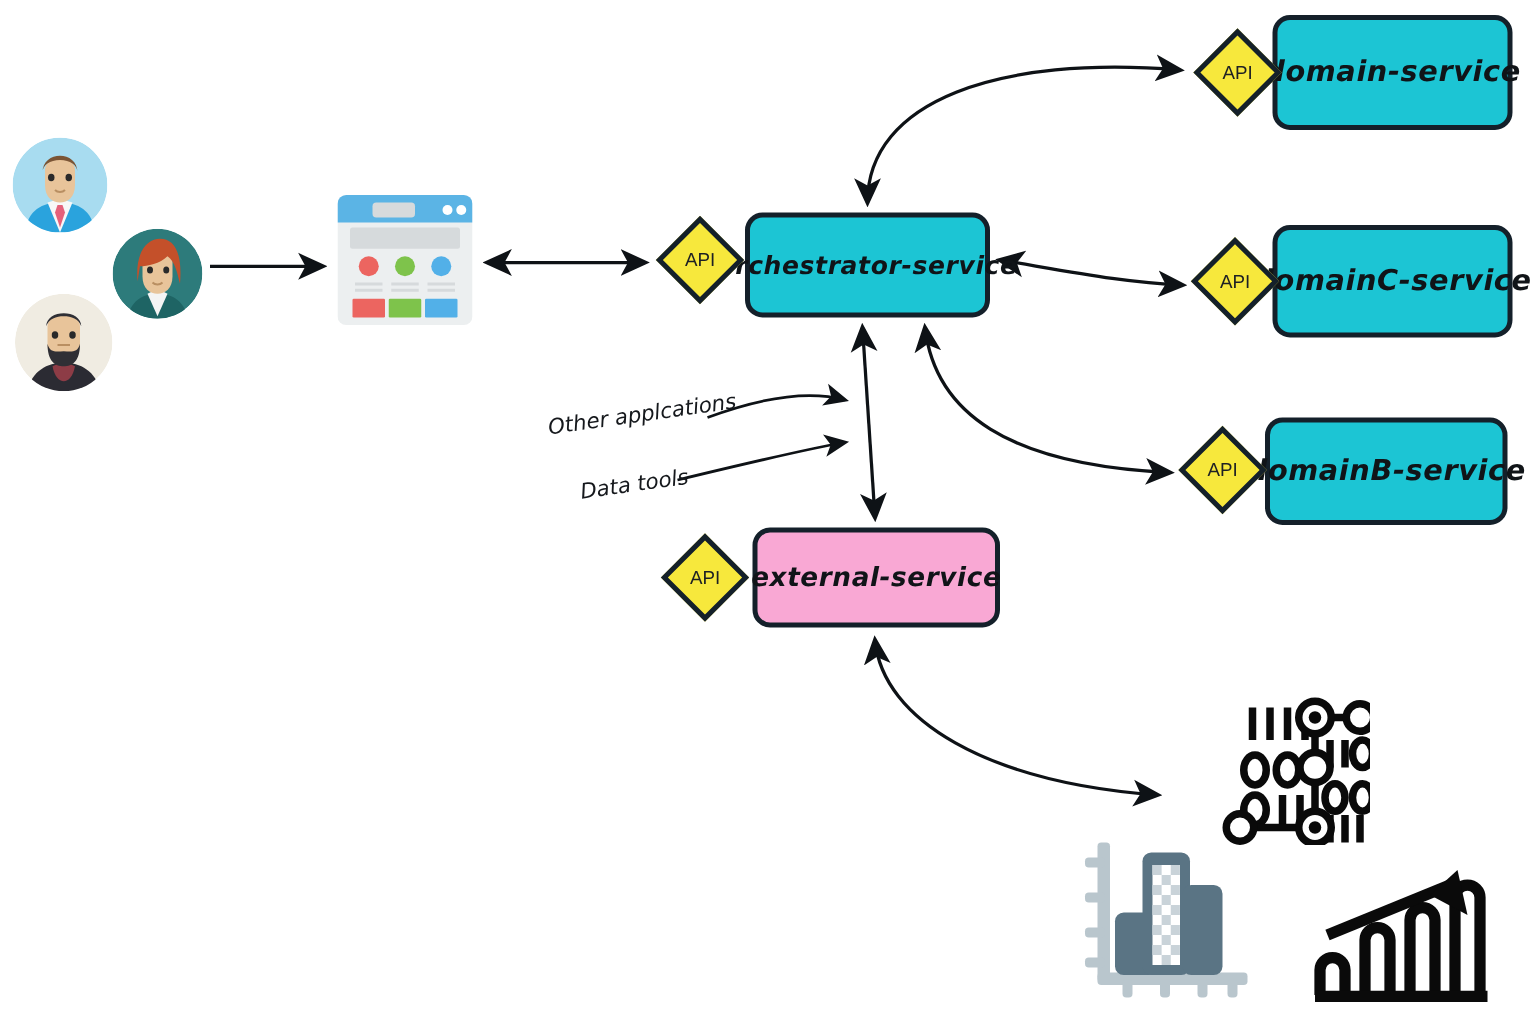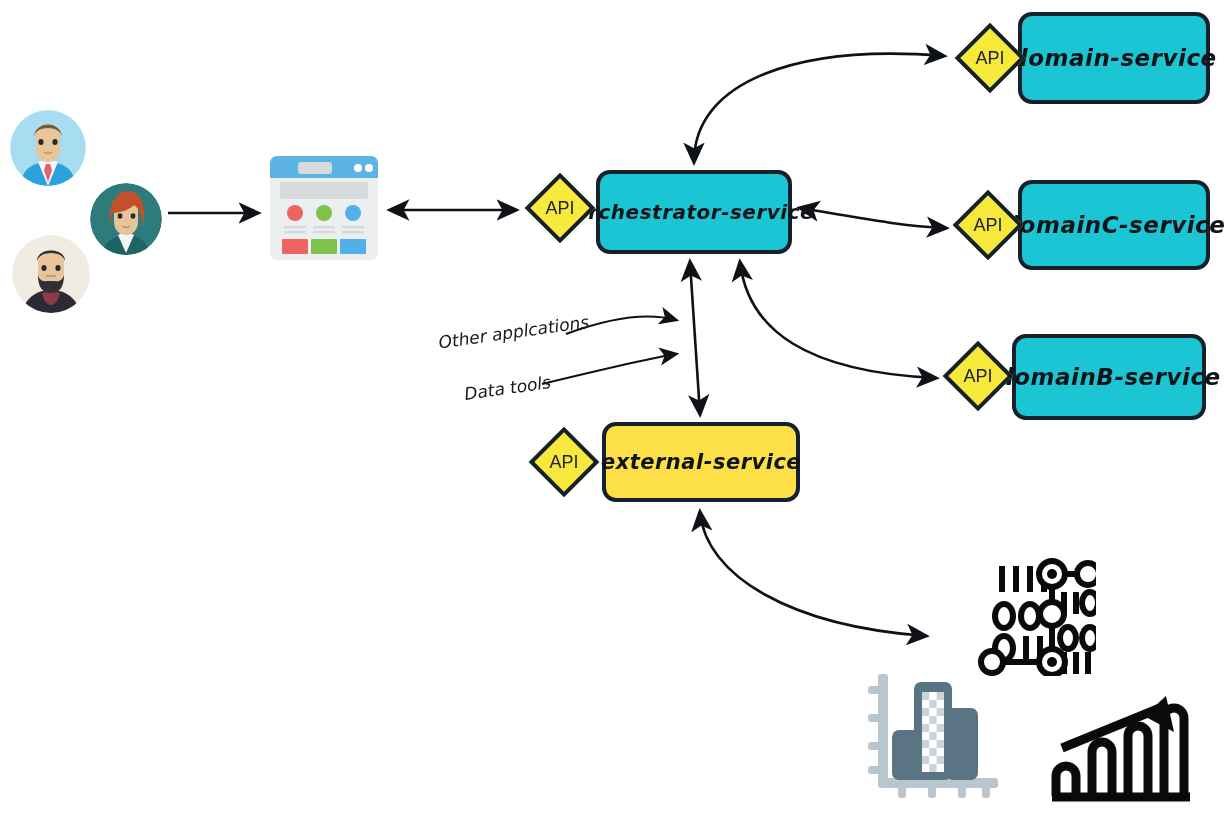--- a/index.html
+++ b/index.html
@@ -39,21 +39,21 @@
   }
   .node .label {
     font-family: "DejaVu Sans", sans-serif;
     font-style: italic;
     font-weight: bold;
     letter-spacing: 0.5px;
     color: #101418;
     white-space: nowrap;
   }
   .node.cyan { background: #1cc5d4; }
-  .node.grey { background: #fde047; }
+  .node.grey { background: #f9a8d4; }
 
   #node-domain-service   { left: 1018px; top: 12px;  width: 192px; height: 92px; }
   #node-orchestrator     { left: 596px;  top: 170px; width: 196px; height: 84px; }
   #node-domainc-service  { left: 1018px; top: 180px; width: 192px; height: 90px; }
   #node-domainb-service  { left: 1012px; top: 334px; width: 194px; height: 86px; }
   #node-external-service { left: 602px;  top: 422px; width: 198px; height: 80px; }
 
   #node-domain-service   .label { font-size: 23px; }
   #node-orchestrator     .label { font-size: 20px; }
   #node-domainc-service  .label { font-size: 23px; }
@@ -76,21 +76,21 @@
     box-sizing: border-box;
   }
   .api-diamond .dtext {
     position: absolute;
     left: 0; top: 0;
     width: 72px; height: 72px;
     display: flex;
     align-items: center;
     justify-content: center;
     font-family: "Liberation Sans", sans-serif;
-    font-size: 18px;
+    font-size: 15px;
     color: #1d2024;
   }
   #api-domain      { left: 954px; top: 22px; }
   #api-orch        { left: 524px; top: 172px; }
   #api-domainc     { left: 952px; top: 189px; }
   #api-domainb     { left: 942px; top: 340px; }
   #api-external    { left: 528px; top: 426px; }
 
   
   .handlabel {

